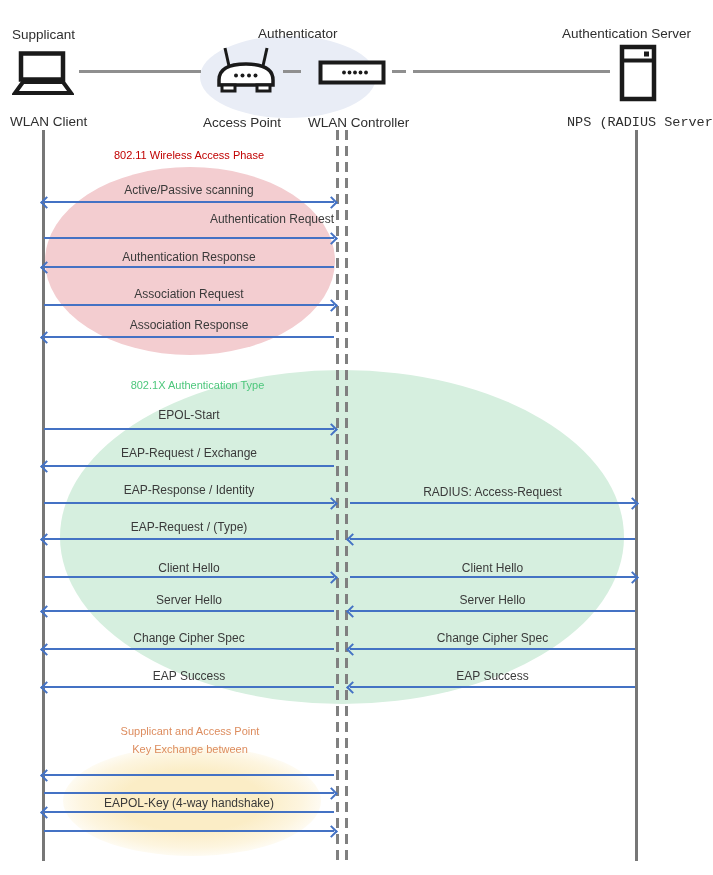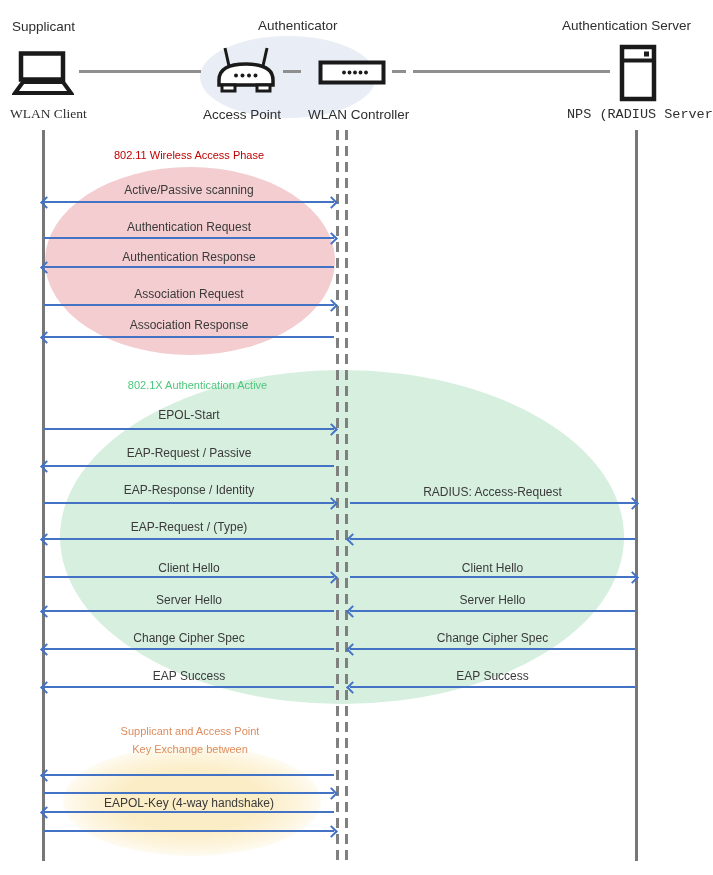--- a/index.html
+++ b/index.html
@@ -1,20 +1,20 @@
 <!DOCTYPE html>
 <html><head>
 <meta charset="utf-8">
 <style>
   html,body{margin:0;padding:0;background:#fff;}
   .canvas{
     position:relative;width:713px;height:875px;background:#fff;
     font-family:"Liberation Sans",sans-serif;color:#333;overflow:hidden;
   }
-  .txt{position:absolute;white-space:nowrap;font-size:13.5px;color:#2e2e2e;}
+  .txt{position:absolute;white-space:nowrap;font-size:13.5px;color:#2e2e2e;margin-top:8px;}
   .ellipse{position:absolute;border-radius:50%;z-index:0;}
   #auth-ellipse{left:200px;top:36px;width:176px;height:82px;background:#E9EDF6;}
   #p1-ellipse{left:45px;top:167px;width:290px;height:188px;background:#F3CDD0;}
   #p2-ellipse{left:60px;top:370px;width:564px;height:334px;background:#D6EFDF;}
   #p3-ellipse{left:63px;top:746px;width:258px;height:110px;
     background:radial-gradient(closest-side,#FBEDC6 55%,#FDF5DF 85%,#FEFBF2 100%);}
   .hline{position:absolute;height:3px;background:#8f8f8f;top:70px;z-index:1;}
   .lifeline{position:absolute;top:130px;height:731px;width:3px;background:#777;z-index:1;}
   .lifeline.dashed{
     background:repeating-linear-gradient(180deg,#808080 0 10px,transparent 10px 16px);
@@ -80,56 +80,56 @@
     <circle cx="42.5" cy="12.5" r="1.9" fill="#1a1a1a"></circle>
     <circle cx="48" cy="12.5" r="1.9" fill="#1a1a1a"></circle>
   </svg>
 
   <svg class="icon" style="left:619px;top:44px;" width="38" height="58" viewBox="0 0 38 58">
     <rect x="3" y="3" width="32" height="52" fill="#fff" stroke="#1a1a1a" stroke-width="4.5"></rect>
     <line x1="3" y1="16.5" x2="35" y2="16.5" stroke="#1a1a1a" stroke-width="4"></line>
     <rect x="25" y="7.5" width="5" height="5" fill="#1a1a1a"></rect>
   </svg>
 
-  <div class="txt" style="left:10px;top:106px;font-family:Liberation Serif, serif;">WLAN Client</div>
+  <div class="txt" style="left:10px;top:106px;">WLAN Client</div>
   <div class="txt" style="left:203px;top:107px;">Access Point</div>
   <div class="txt" style="left:308px;top:107px;">WLAN Controller</div>
   <div class="txt" style="left:567px;top:107px;font-family:Liberation Mono, monospace;">NPS (RADIUS Server)</div>
 
   <div class="lifeline" style="left:42px;"></div>
   <div class="lifeline dashed" style="left:336px;"></div>
   <div class="lifeline dashed" style="left:345px;"></div>
   <div class="lifeline" style="left:635px;"></div>
 
   <div class="phase-title" id="p1-title">802.11 Wireless Access Phase</div>
-  <div class="phase-title" id="p2-title">802.1X Authentication Active</div>
+  <div class="phase-title" id="p2-title">802.1X Authentication Type</div>
   <div class="phase-title" id="p3-title">
     <div>Supplicant and Access Point</div>
     <div>Key Exchange between</div>
   </div>
 
   <div class="msg zl" style="top:182px;">Active/Passive scanning</div>
   <div class="arrow zl b" style="top:201px;"></div>
 
-  <div class="msg zl" style="top:219px;">Authentication Request</div>
+  <div class="msg zl" style="top:211px;text-align:right;">Authentication Request</div>
   <div class="arrow zl r" style="top:237px;"></div>
 
   <div class="msg zl" style="top:249px;">Authentication Response</div>
   <div class="arrow zl l" style="top:266px;"></div>
 
   <div class="msg zl" style="top:286px;">Association Request</div>
   <div class="arrow zl r" style="top:304px;"></div>
 
   <div class="msg zl" style="top:317px;">Association Response</div>
   <div class="arrow zl l" style="top:336px;"></div>
 
   <div class="msg zl" style="top:407px;">EPOL-Start</div>
   <div class="arrow zl r" style="top:428px;"></div>
 
-  <div class="msg zl" style="top:445px;">EAP-Request / Passive</div>
+  <div class="msg zl" style="top:445px;">EAP-Request / Exchange</div>
   <div class="arrow zl l" style="top:465px;"></div>
 
   <div class="msg zl" style="top:482px;">EAP-Response / Identity</div>
   <div class="arrow zl r" style="top:502px;"></div>
 
   <div class="msg zl" style="top:519px;">EAP-Request / (Type)</div>
   <div class="arrow zl l" style="top:538px;"></div>
 
   <div class="msg zl" style="top:560px;">Client Hello</div>
   <div class="arrow zl r" style="top:576px;"></div>

